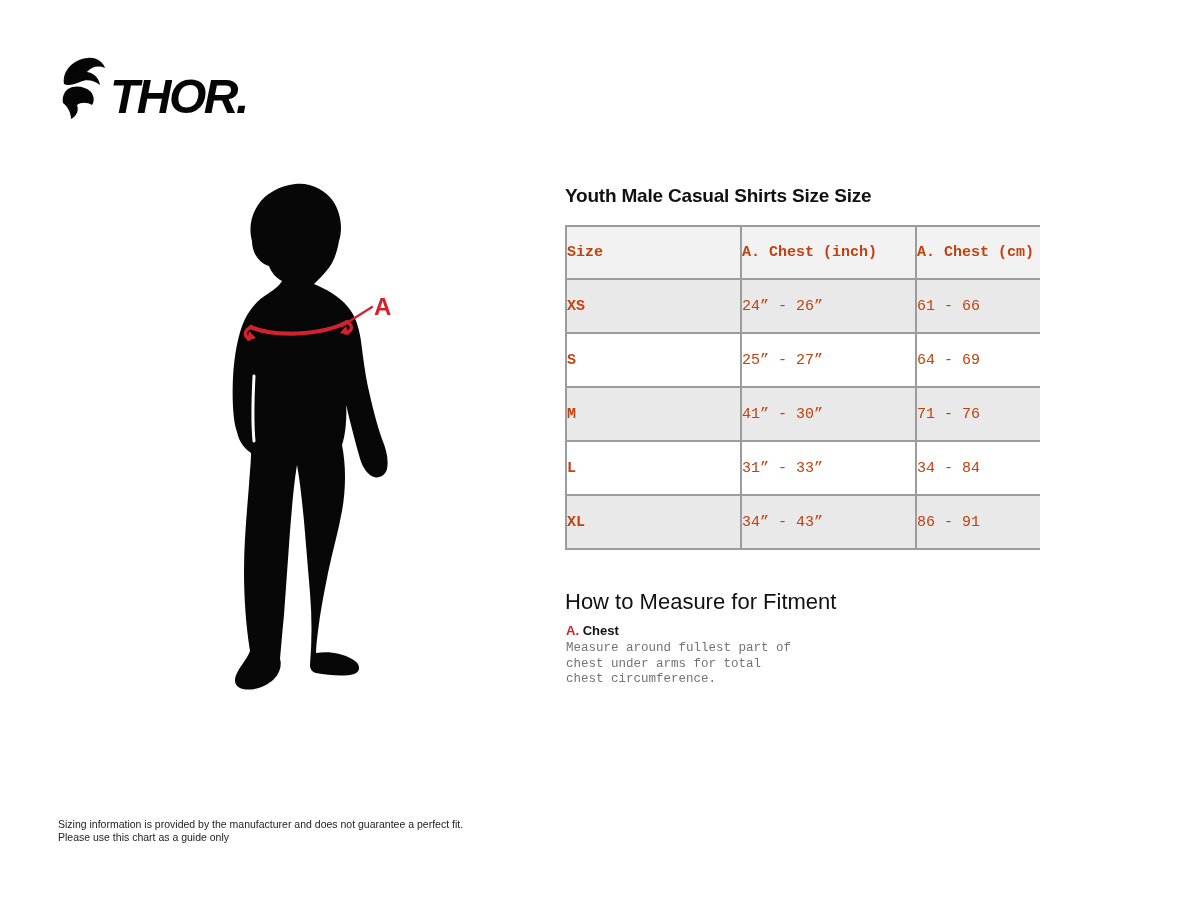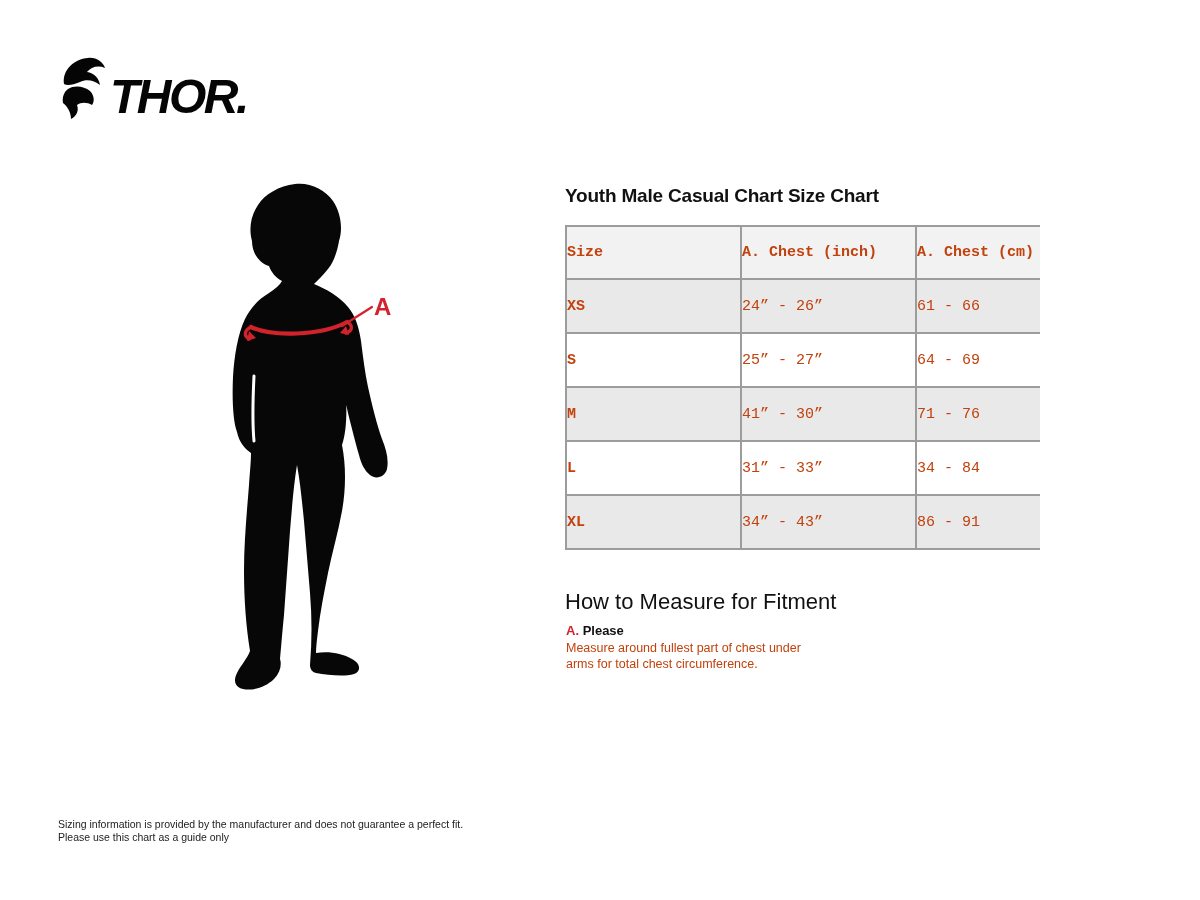--- a/index.html
+++ b/index.html
@@ -38,21 +38,21 @@
     font-size:15px;height:54px;color:#c2410c;font-family:Liberation Mono, monospace;
   }
   table.size-table thead th{background:var(--header-bg);font-weight:bold;height:53px;}
   table.size-table td.size-col{font-weight:bold;}
   table.size-table tr.stripe td{background:var(--stripe-bg);margin-top:34px;}
   table.size-table tr.plain td{background:#ffffff;}
 
   .measure-title{position:absolute;left:565px;top:589px;font-size:22px;font-weight:normal;color:#111;}
   .measure-key-line{position:absolute;left:566px;top:623px;font-size:13px;font-weight:bold;color:#111;}
   .measure-key-line .key{color:var(--accent-red);}
-  .measure-desc{position:absolute;left:566px;top:641px;width:240px;font-size:12.5px;line-height:15.5px;color:#c2410c;}
+  .measure-desc{position:absolute;left:566px;top:641px;width:240px;font-size:12.5px;line-height:15.5px;color:#737373;font-family:Liberation Mono, monospace;}
 
   .disclaimer{position:absolute;left:58px;top:818px;font-size:10.5px;line-height:12.5px;color:#222;}
 </style>
 </head>
 <body>
 
 <div class="page">
 
   <div class="logo">
     <svg width="210" height="68" viewBox="0 0 210 68">
@@ -120,21 +120,21 @@
       <path class="band-hook" d="M26,147 C20,150 18,155 24,159"></path>
       <polygon class="band-arrow" points="22,161 31,158 24,151"></polygon>
       <path class="band-hook" d="M122,142 C128,145 128,151 121,153"></path>
       <polygon class="band-arrow" points="124,155 115,153 121,146"></polygon>
 
       <line class="callout-line" x1="117" y1="146" x2="147" y2="127"></line>
       <text class="callout-label" x="149" y="135">A</text>
     </svg>
   </div>
 
-  <h1 class="chart-title">Youth Male Casual Chart Size Chart</h1>
+  <h1 class="chart-title">Youth Male Casual Shirts Size Size</h1>
 
   <table class="size-table">
     <colgroup>
         <col class="c1">
         <col class="c2">
         <col class="c3">
       </colgroup>
     <thead>
       <tr>
         <th>Size</th>
@@ -167,21 +167,21 @@
         <td class="size-col">XL</td>
         <td>34” - 43”</td>
         <td>86 - 91</td>
       </tr>
     </tbody>
   </table>
 
   <h2 class="measure-title">How to Measure for Fitment</h2>
   <div class="measure-key-line">
     <span class="key">A.</span>
-    <span>Please</span>
+    <span>Chest</span>
   </div>
   <p class="measure-desc">Measure around fullest part of chest under arms for total chest circumference.</p>
 
   <div class="disclaimer">
     <div>Sizing information is provided by the manufacturer and does not guarantee a perfect fit.</div>
     <div>Please use this chart as a guide only</div>
   </div>
 
 </div>
 

